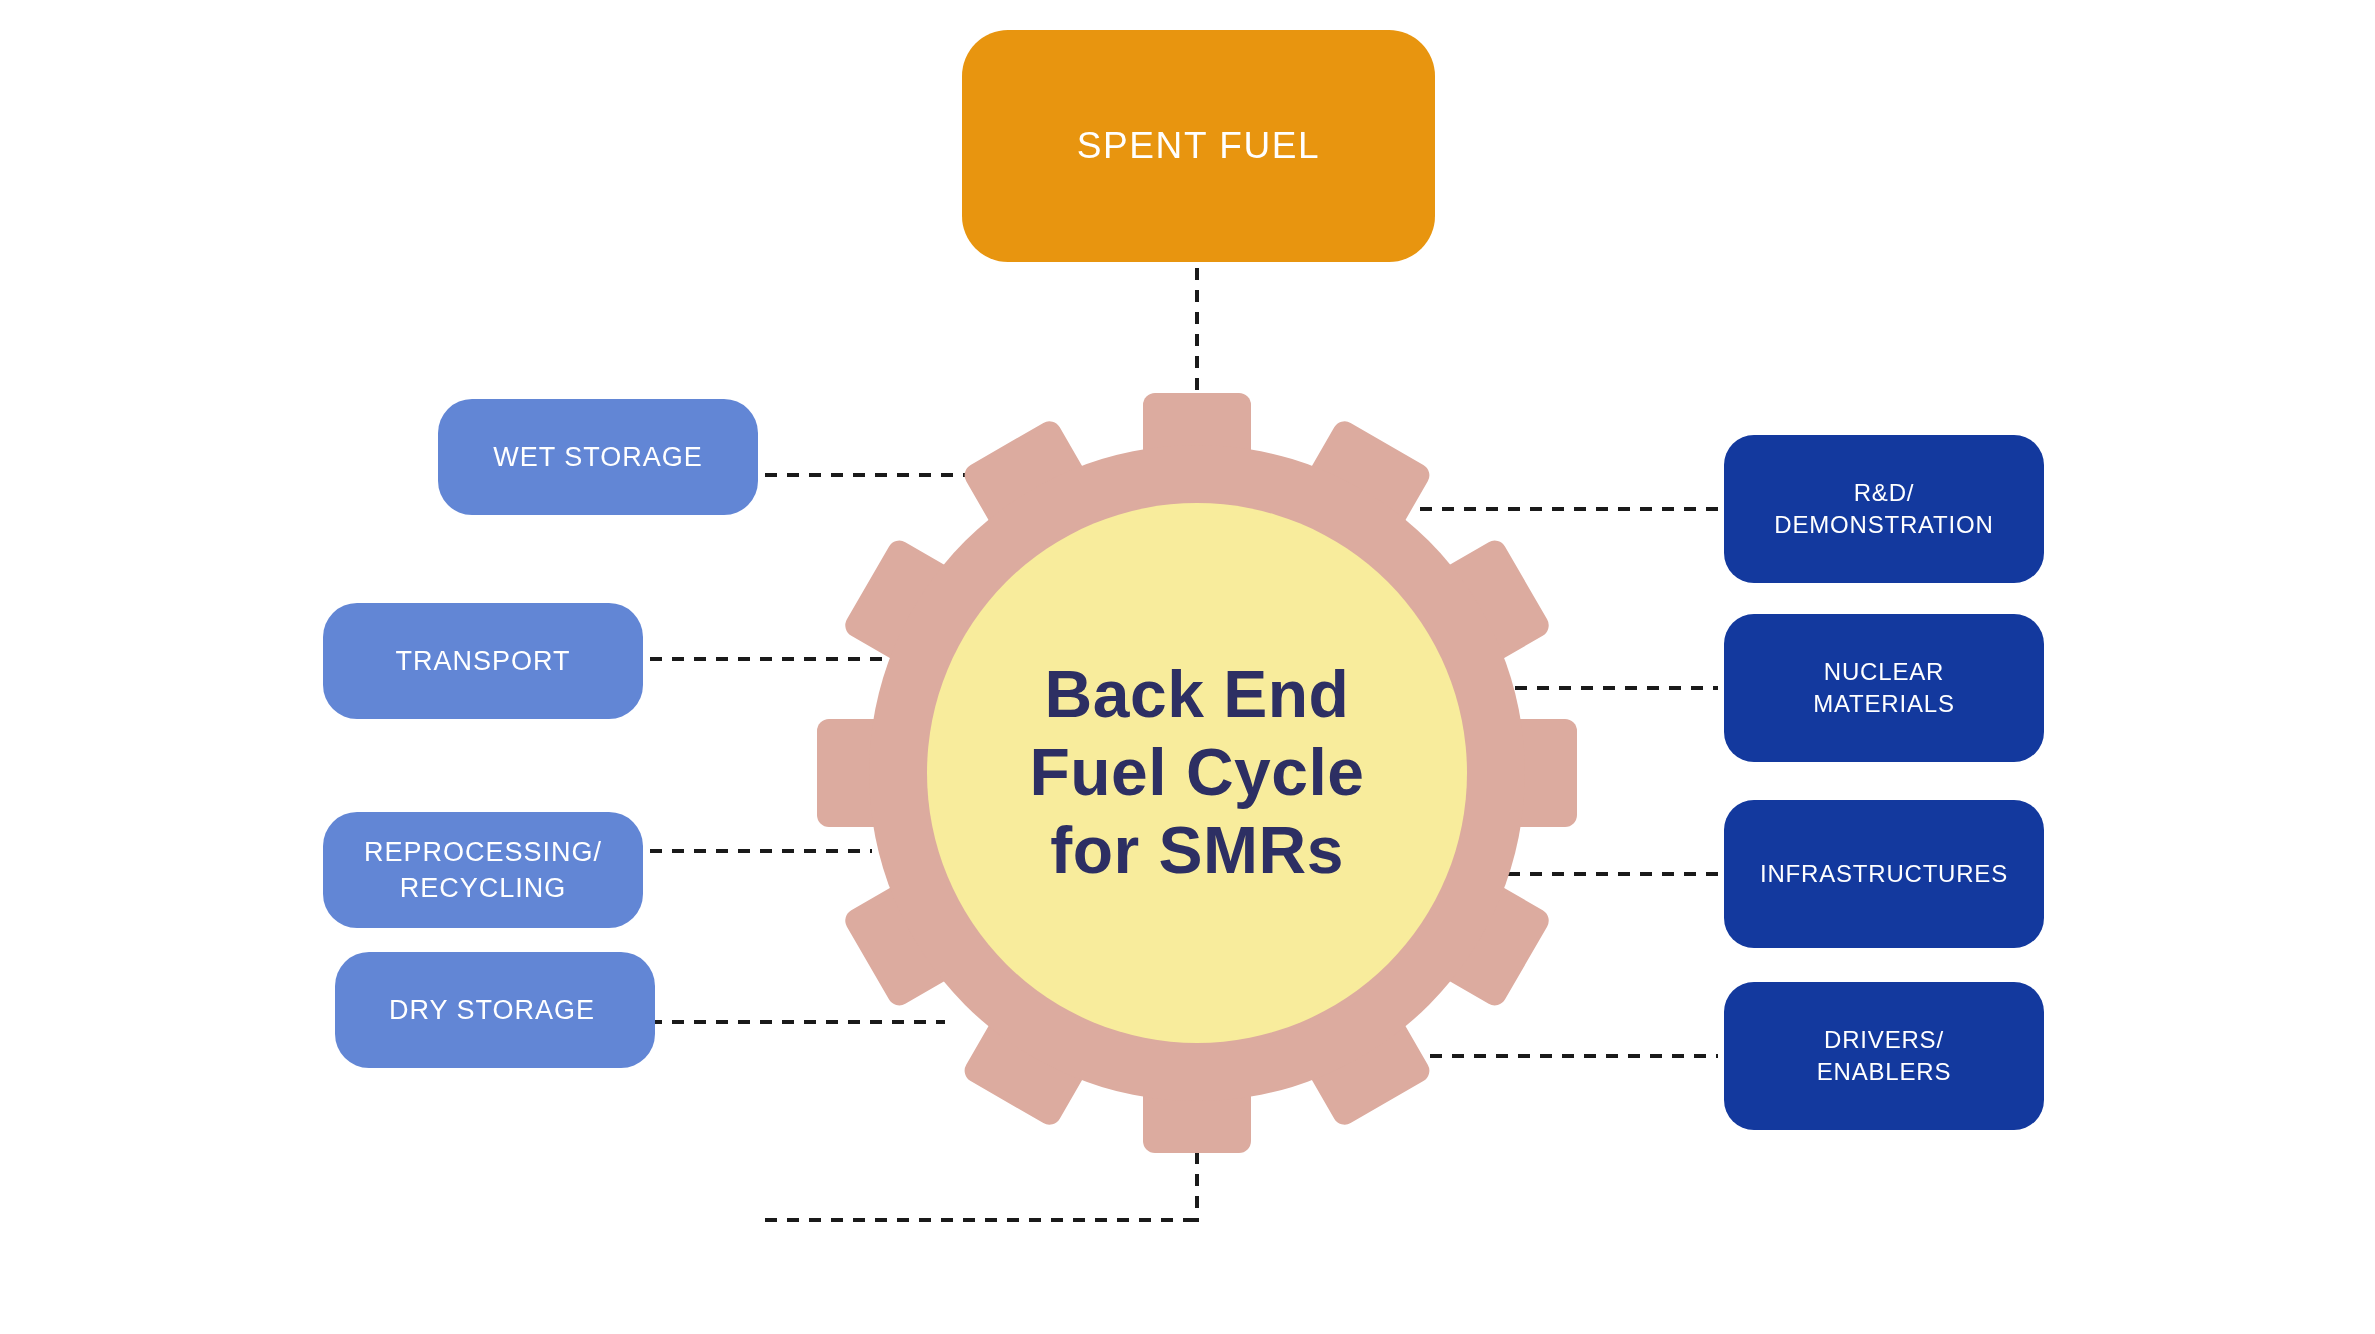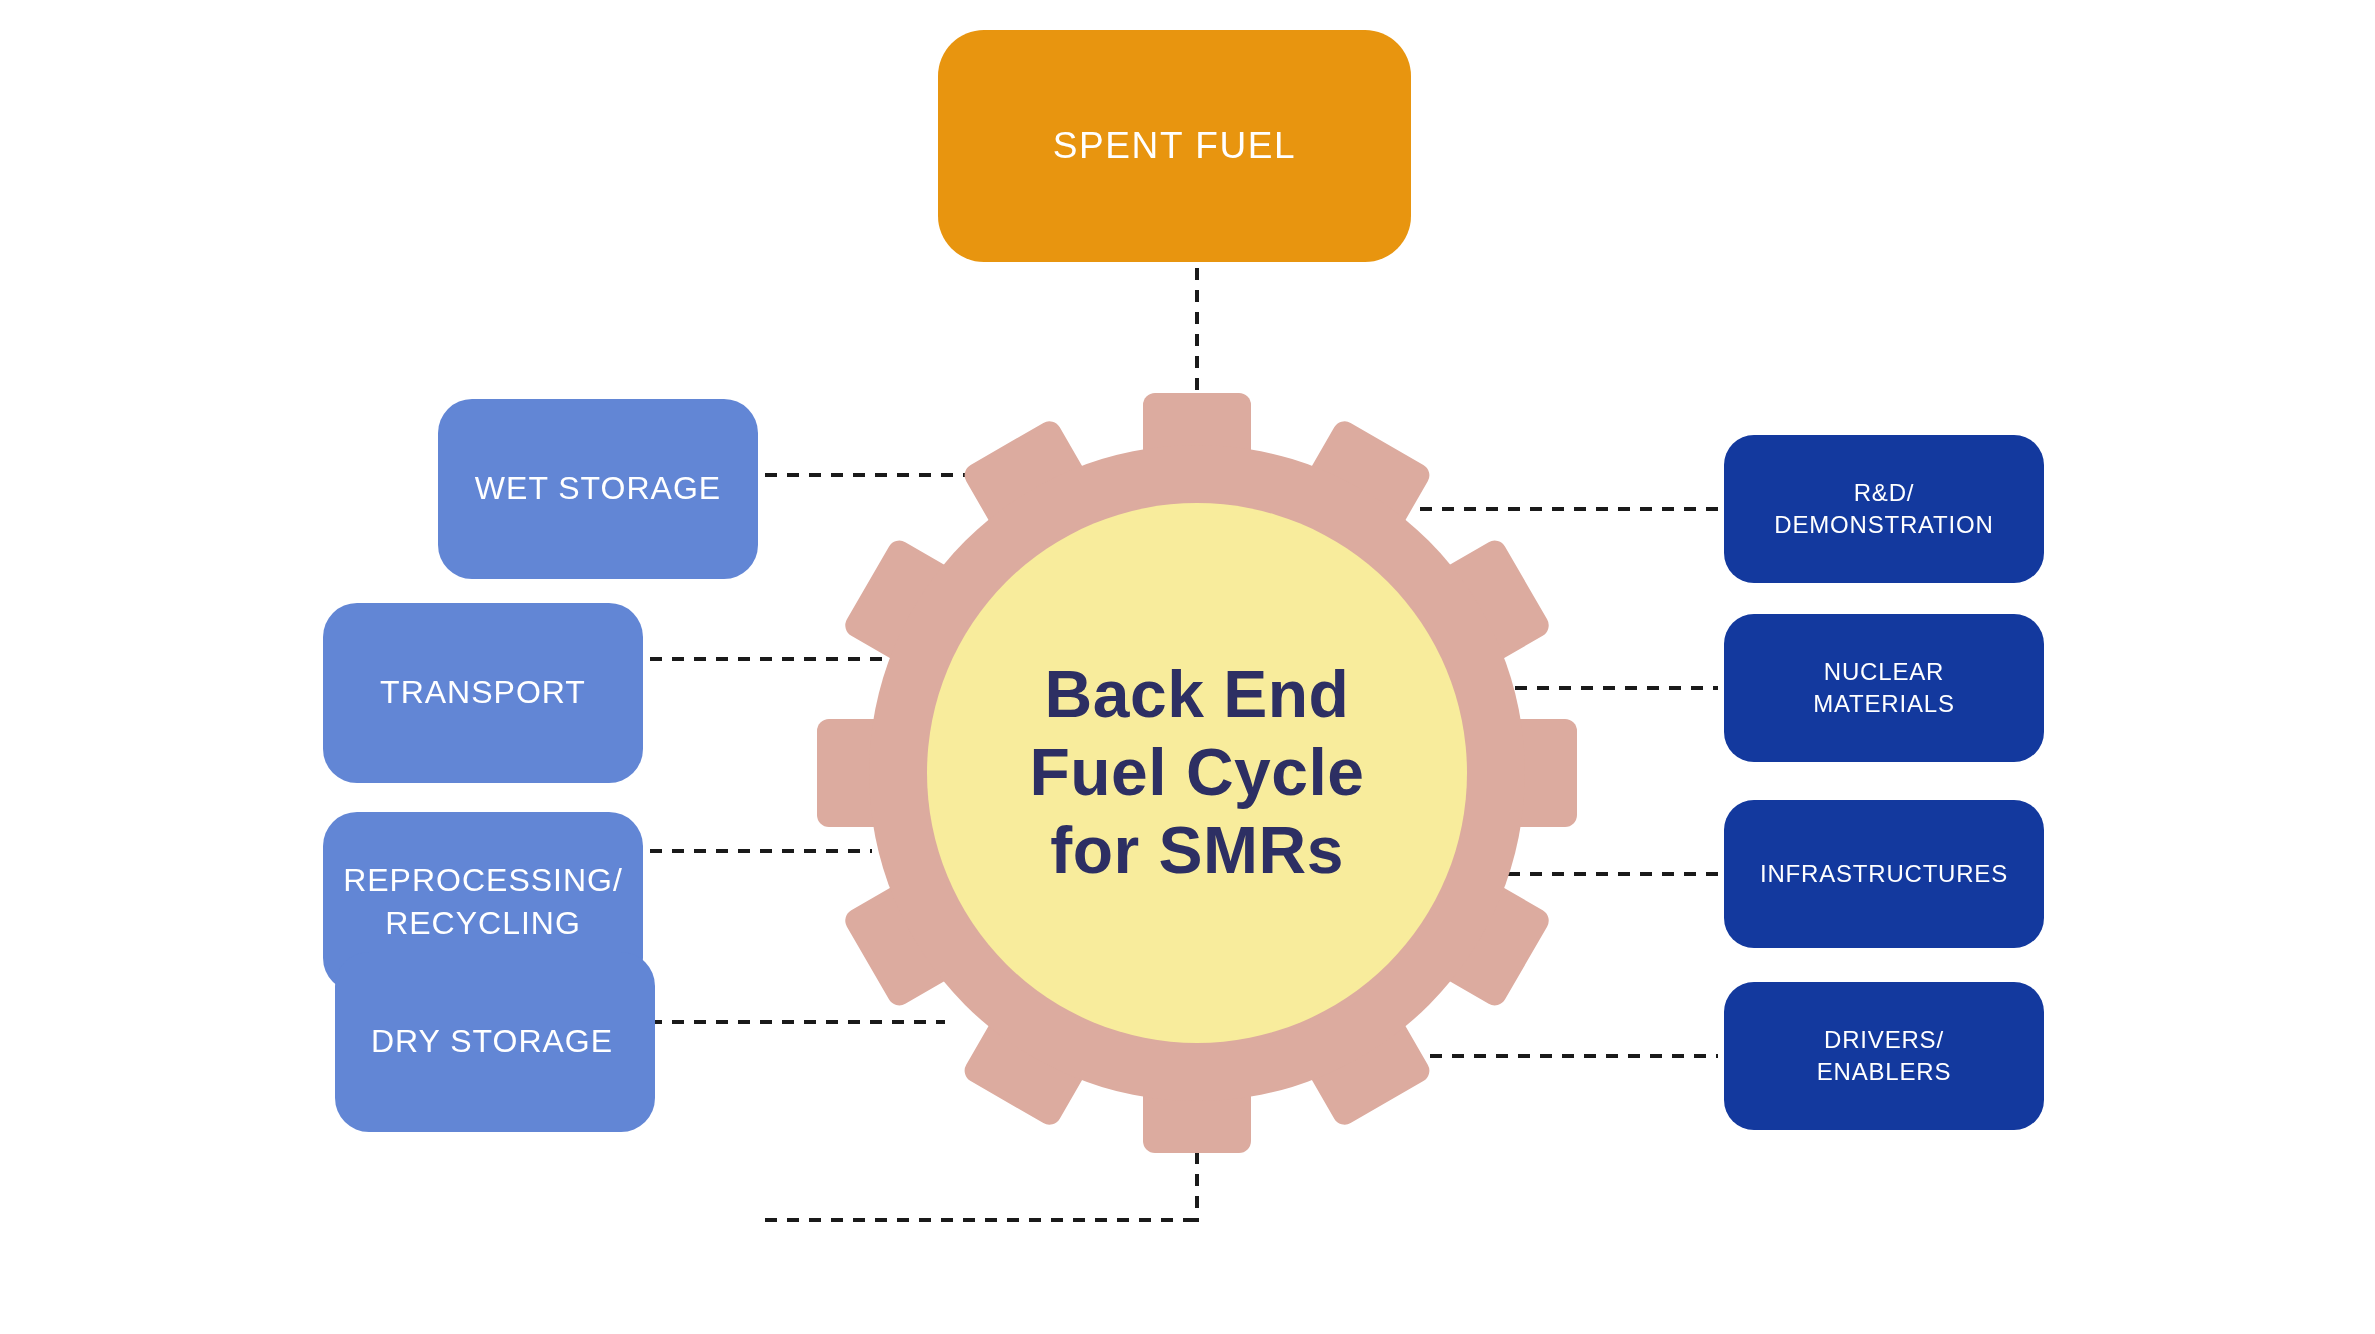--- a/index.html
+++ b/index.html
@@ -32,23 +32,23 @@
     padding:0 18px;
   }
   .node.top{
     background:var(--spent_fuel);
     width:473px;height:232px;
     border-radius:46px;
     font-size:37px;letter-spacing:1.6px;font-weight:500;
   }
   .node.left{
     background:var(--left_node);
-    width:320px;height:180px;
+    width:320px;height:116px;
     border-radius:34px;
-    font-size:32px;letter-spacing:1px;font-weight:500;
+    font-size:27px;letter-spacing:1px;font-weight:500;
   }
   .node.right{
     background:var(--right_node);
     width:320px;height:148px;
     border-radius:30px;
     font-size:24px;letter-spacing:0.8px;font-weight:500;
   }
   #center-title{
     position:absolute;
     left:1197px;top:773px;
@@ -96,21 +96,21 @@
         <rect x="1143" y="393" width="108" height="96" rx="12" fill="var(--gear)" transform="rotate(330 1197 773)"></rect>
         <circle cx="1197" cy="773" r="328" fill="var(--gear)"></circle>
         <circle cx="1197" cy="773" r="270" fill="var(--gear_center)"></circle>
       </g>
   </svg>
 
   <div id="center-title">Back End
 Fuel Cycle
 for SMRs</div>
 
-  <div class="node top" style="left:938px;top:30px;">SPENT FUEL</div>
+  <div class="node top" style="left:962px;top:30px;">SPENT FUEL</div>
 
   <div class="node left" style="left:438px;top:399px;">WET STORAGE</div>
 
   <div class="node left" style="left:323px;top:603px;">TRANSPORT</div>
 
   <div class="node left" style="left:323px;top:776px;margin-top:36px;">REPROCESSING/
 RECYCLING</div>
 
   <div class="node left" style="left:335px;top:952px;padding-left:12px;">DRY STORAGE</div>
 

